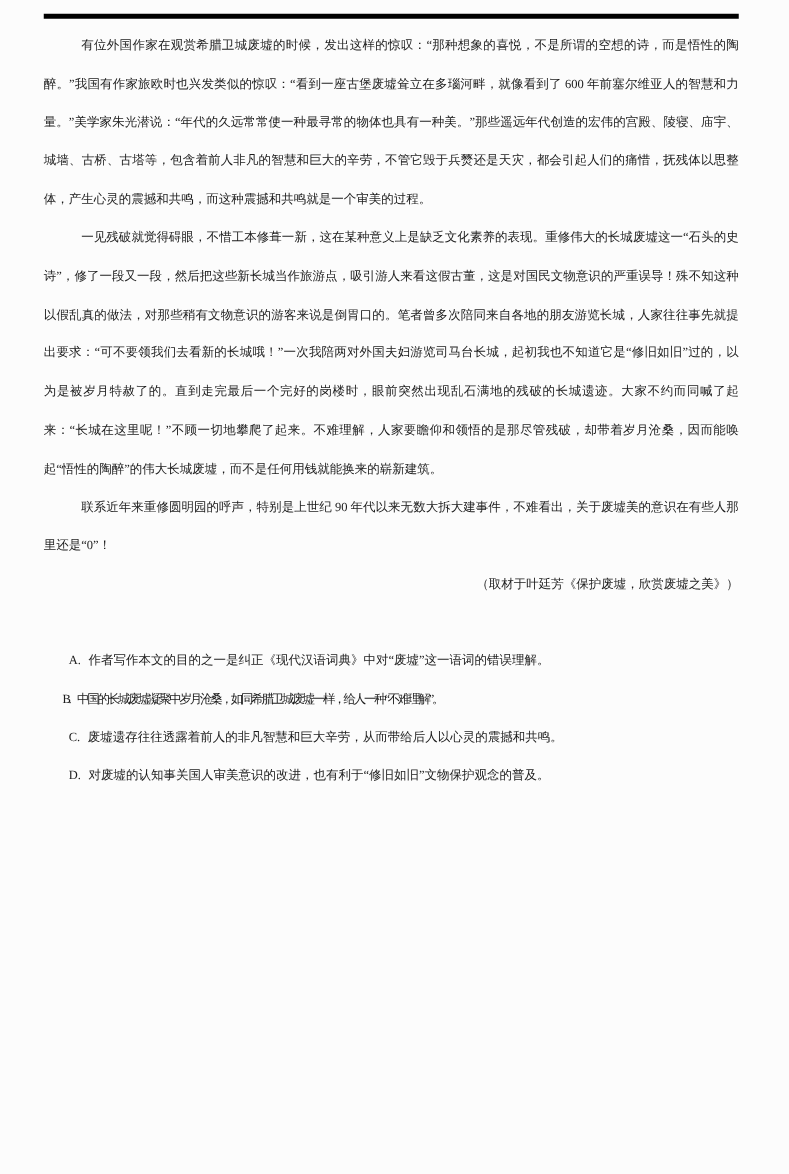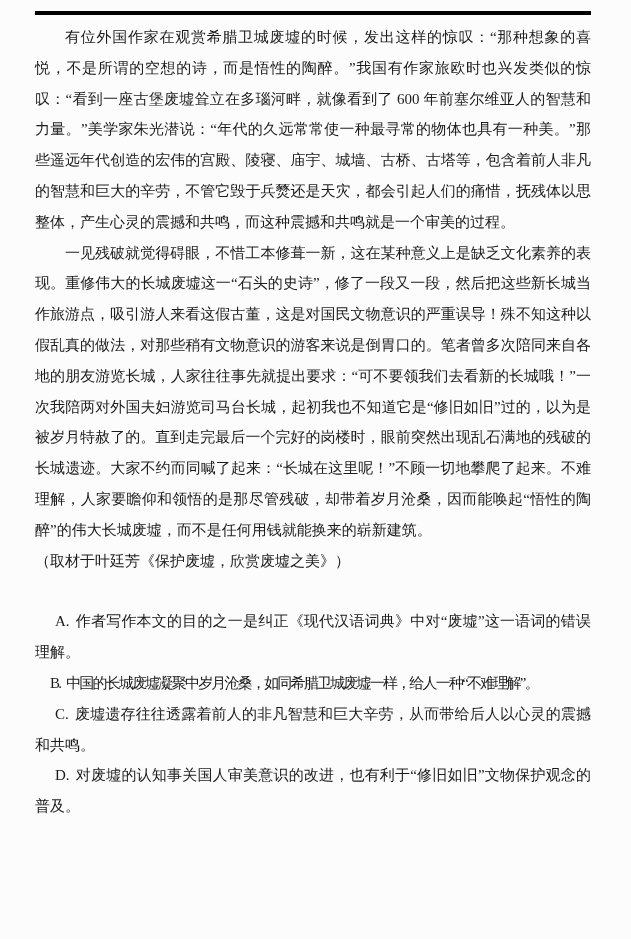--- a/index.html
+++ b/index.html
@@ -25,28 +25,29 @@
     height: 939px;
     padding: 11px 40px 0 35px;
   }
   .top-rule {
     height: 4px;
     background: var(--rule-color);
     margin: 0 0 7px 0;
   }
   .para, .stem, .option, .attribution {
     margin: 0;
-    font-size: 15px;
+    font-size: 10px;
     line-height: 30.8px;
     text-align: justify;
   }
   .para {
     text-indent: 30px;
   }
   .attribution {
+    text-align: right;
   }
   .question {
     margin-top: 30px;
   }
   .stem { text-align: left; }
   .option {
     text-indent: 20px;
   }
   .option.condensed {
     text-indent: 15px;
@@ -59,20 +60,21 @@
 </head>
 <body>
 
 <div class="page">
 
   <div class="top-rule"></div>
 
   <section class="passage">
     <p class="para">有位外国作家在观赏希腊卫城废墟的时候，发出这样的惊叹：“那种想象的喜悦，不是所谓的空想的诗，而是悟性的陶醉。”我国有作家旅欧时也兴发类似的惊叹：“看到一座古堡废墟耸立在多瑙河畔，就像看到了 600 年前塞尔维亚人的智慧和力量。”美学家朱光潜说：“年代的久远常常使一种最寻常的物体也具有一种美。”那些遥远年代创造的宏伟的宫殿、陵寝、庙宇、城墙、古桥、古塔等，包含着前人非凡的智慧和巨大的辛劳，不管它毁于兵燹还是天灾，都会引起人们的痛惜，抚残体以思整体，产生心灵的震撼和共鸣，而这种震撼和共鸣就是一个审美的过程。</p>
     <p class="para">一见残破就觉得碍眼，不惜工本修葺一新，这在某种意义上是缺乏文化素养的表现。重修伟大的长城废墟这一“石头的史诗”，修了一段又一段，然后把这些新长城当作旅游点，吸引游人来看这假古董，这是对国民文物意识的严重误导！殊不知这种以假乱真的做法，对那些稍有文物意识的游客来说是倒胃口的。笔者曾多次陪同来自各地的朋友游览长城，人家往往事先就提出要求：“可不要领我们去看新的长城哦！”一次我陪两对外国夫妇游览司马台长城，起初我也不知道它是“修旧如旧”过的，以为是被岁月特赦了的。直到走完最后一个完好的岗楼时，眼前突然出现乱石满地的残破的长城遗迹。大家不约而同喊了起来：“长城在这里呢！”不顾一切地攀爬了起来。不难理解，人家要瞻仰和领悟的是那尽管残破，却带着岁月沧桑，因而能唤起“悟性的陶醉”的伟大长城废墟，而不是任何用钱就能换来的崭新建筑。</p>
+    <p class="para">联系近年来重修圆明园的呼声，特别是上世纪 90 年代以来无数大拆大建事件，不难看出，关于废墟美的意识在有些人那里还是“0”！</p>
     <p class="attribution">（取材于叶廷芳《保护废墟，欣赏废墟之美》）</p>
   </section>
 
   <section class="question">
 
     <p class="option">
       <span class="opt-label">A.</span><span>作者写作本文的目的之一是纠正《现代汉语词典》中对“废墟”这一语词的错误理解。</span>
     </p>
 
     <p class="option condensed">

